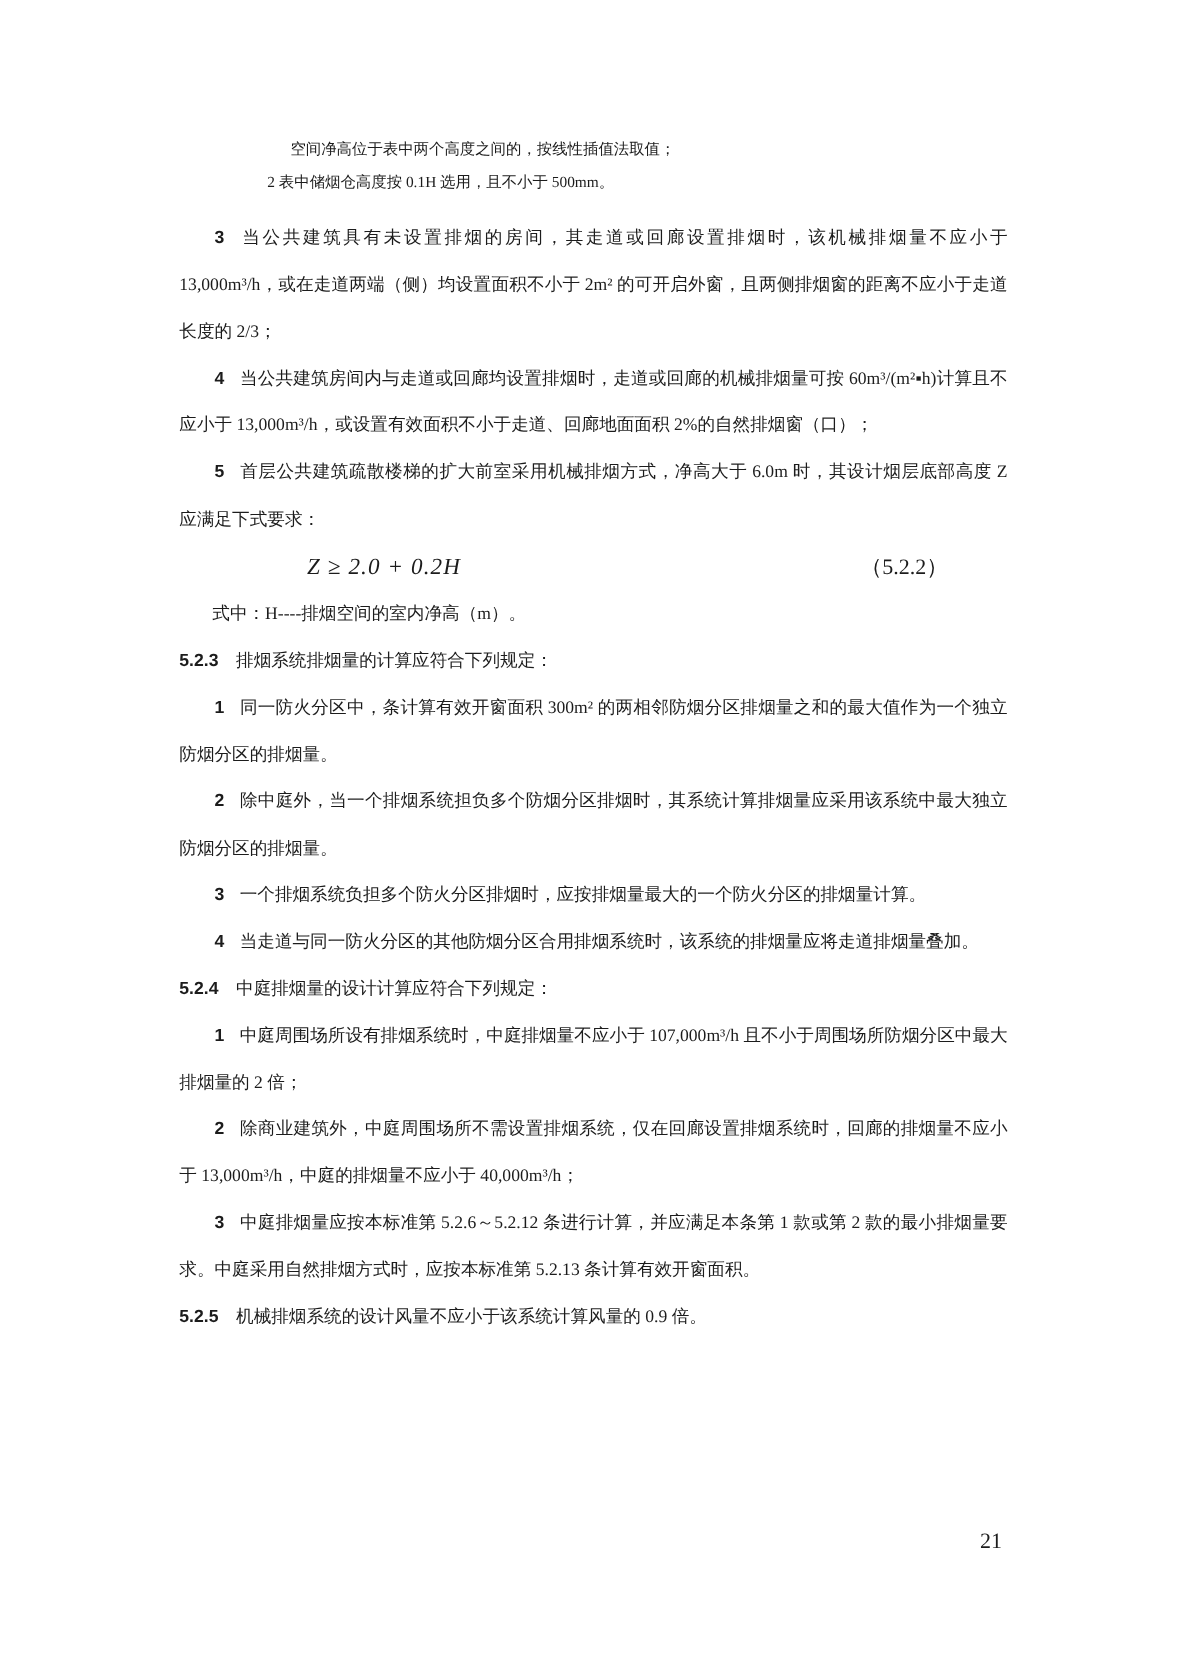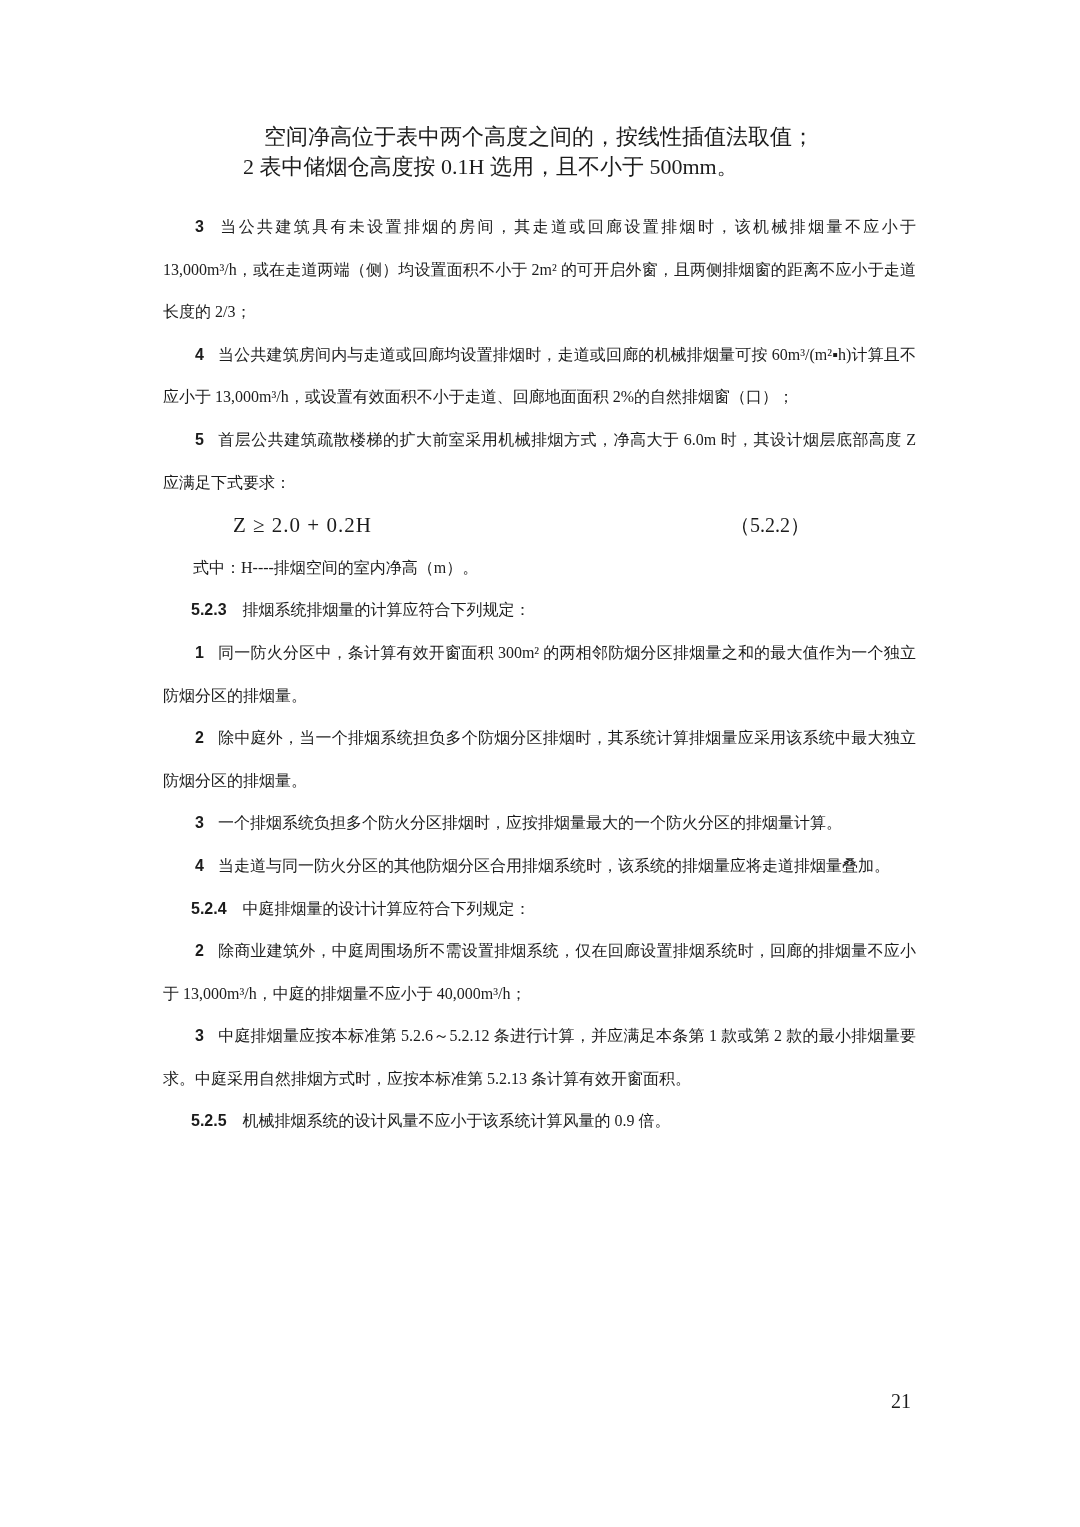--- a/index.html
+++ b/index.html
@@ -13,53 +13,54 @@
     font-family:"Liberation Serif", serif;
     overflow:hidden;
   }
   .content {
     position:absolute;
     left:163px;
     top:122px;
     width:753px;
   }
   .notes {
-    font-size:22px;
+    font-size:14px;
     line-height:30px;
-    margin-bottom:24px;
+    margin-bottom:14px;
   }
   .note-line { white-space:nowrap; }
   .note-line.note-1 { padding-left:101px; }
   .note-line.note-2 { padding-left:80px; }
   .para {
     font-size:16px;
     line-height:42.6px;
     text-align:justify;
   }
   .para.item { text-indent:32px; }
   .para.where { text-indent:30px; }
   .num {
     font-weight:bold;
     font-family:"Liberation Sans", sans-serif;
     margin-right:14px;
   }
-  .section .num { margin-right:16px;margin-left:28px; }
+  .section .num { margin-right:16px; }
   .formula-row {
     display:flex;
     align-items:baseline;
     font-size:21px;
     line-height:42.6px;
   }
   .formula-row .expr {
-    margin-left:70px;
+    margin-left:116px;
+    font-style:italic;
     letter-spacing:1px;
   }
   .formula-row .eqno {
     margin-left:auto;
-    margin-right:106px;
+    margin-right:54px;
     font-style:normal;
     font-size:20px;
   }
   .page-number {
     position:absolute;
     left:891px;
     top:1390px;
     font-size:20px;
   }
 </style>
@@ -80,19 +81,20 @@
           <span class="expr">Z ≥ 2.0 + 0.2H</span>
           <span class="eqno">（5.2.2）</span>
         </div>
         <div class="para where"><span>式中：H----排烟空间的室内净高（m）。</span></div>
         <div class="para section"><span class="num">5.2.3</span><span>排烟系统排烟量的计算应符合下列规定：</span></div>
         <div class="para item"><span class="num">1</span><span>同一防火分区中，条计算有效开窗面积 300m² 的两相邻防烟分区排烟量之和的最大值作为一个独立防烟分区的排烟量。</span></div>
         <div class="para item"><span class="num">2</span><span>除中庭外，当一个排烟系统担负多个防烟分区排烟时，其系统计算排烟量应采用该系统中最大独立防烟分区的排烟量。</span></div>
         <div class="para item"><span class="num">3</span><span>一个排烟系统负担多个防火分区排烟时，应按排烟量最大的一个防火分区的排烟量计算。</span></div>
         <div class="para item"><span class="num">4</span><span>当走道与同一防火分区的其他防烟分区合用排烟系统时，该系统的排烟量应将走道排烟量叠加。</span></div>
         <div class="para section"><span class="num">5.2.4</span><span>中庭排烟量的设计计算应符合下列规定：</span></div>
+        <div class="para item"><span class="num">1</span><span>中庭周围场所设有排烟系统时，中庭排烟量不应小于 107,000m³/h 且不小于周围场所防烟分区中最大排烟量的 2 倍；</span></div>
         <div class="para item"><span class="num">2</span><span>除商业建筑外，中庭周围场所不需设置排烟系统，仅在回廊设置排烟系统时，回廊的排烟量不应小于 13,000m³/h，中庭的排烟量不应小于 40,000m³/h；</span></div>
         <div class="para item"><span class="num">3</span><span>中庭排烟量应按本标准第 5.2.6～5.2.12 条进行计算，并应满足本条第 1 款或第 2 款的最小排烟量要求。中庭采用自然排烟方式时，应按本标准第 5.2.13 条计算有效开窗面积。</span></div>
         <div class="para section"><span class="num">5.2.5</span><span>机械排烟系统的设计风量不应小于该系统计算风量的 0.9 倍。</span></div>
       </div>
   </div>
   <div class="page-number">21</div>
 </div>
 
 </body></html>

